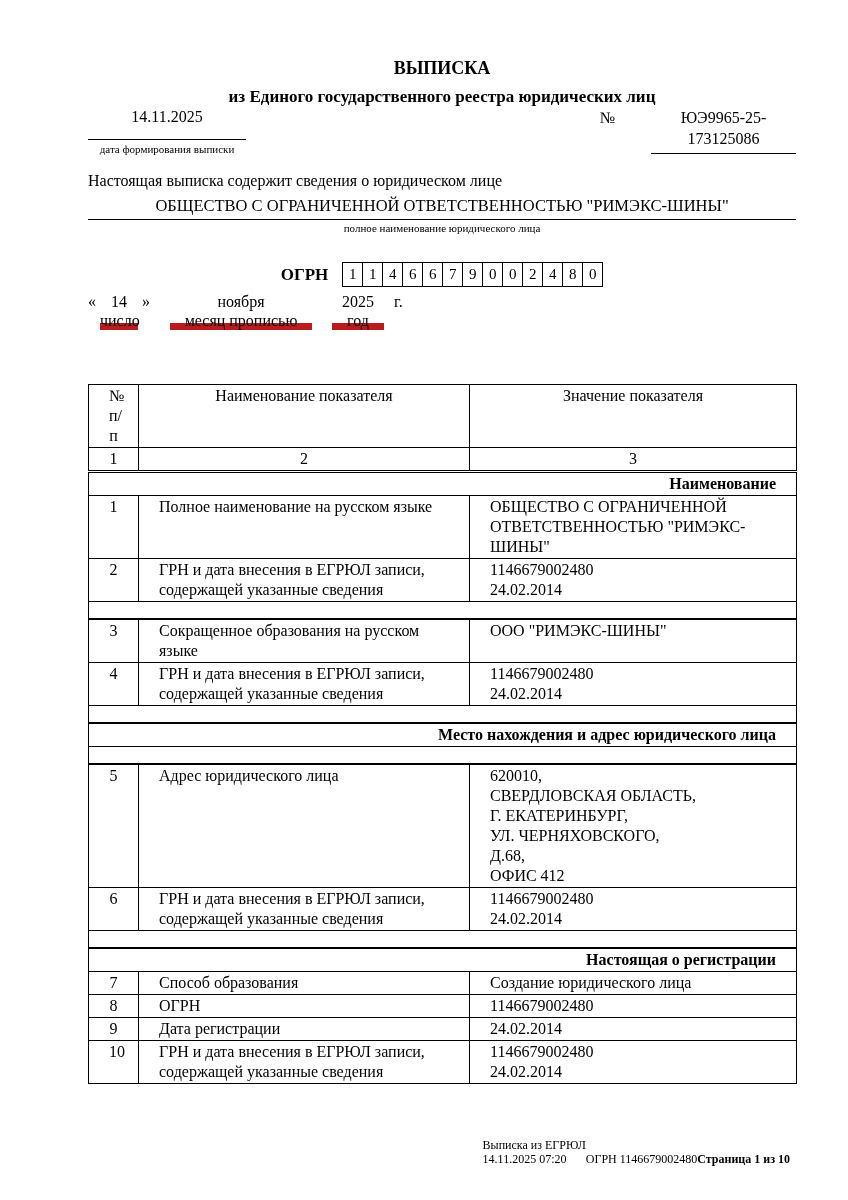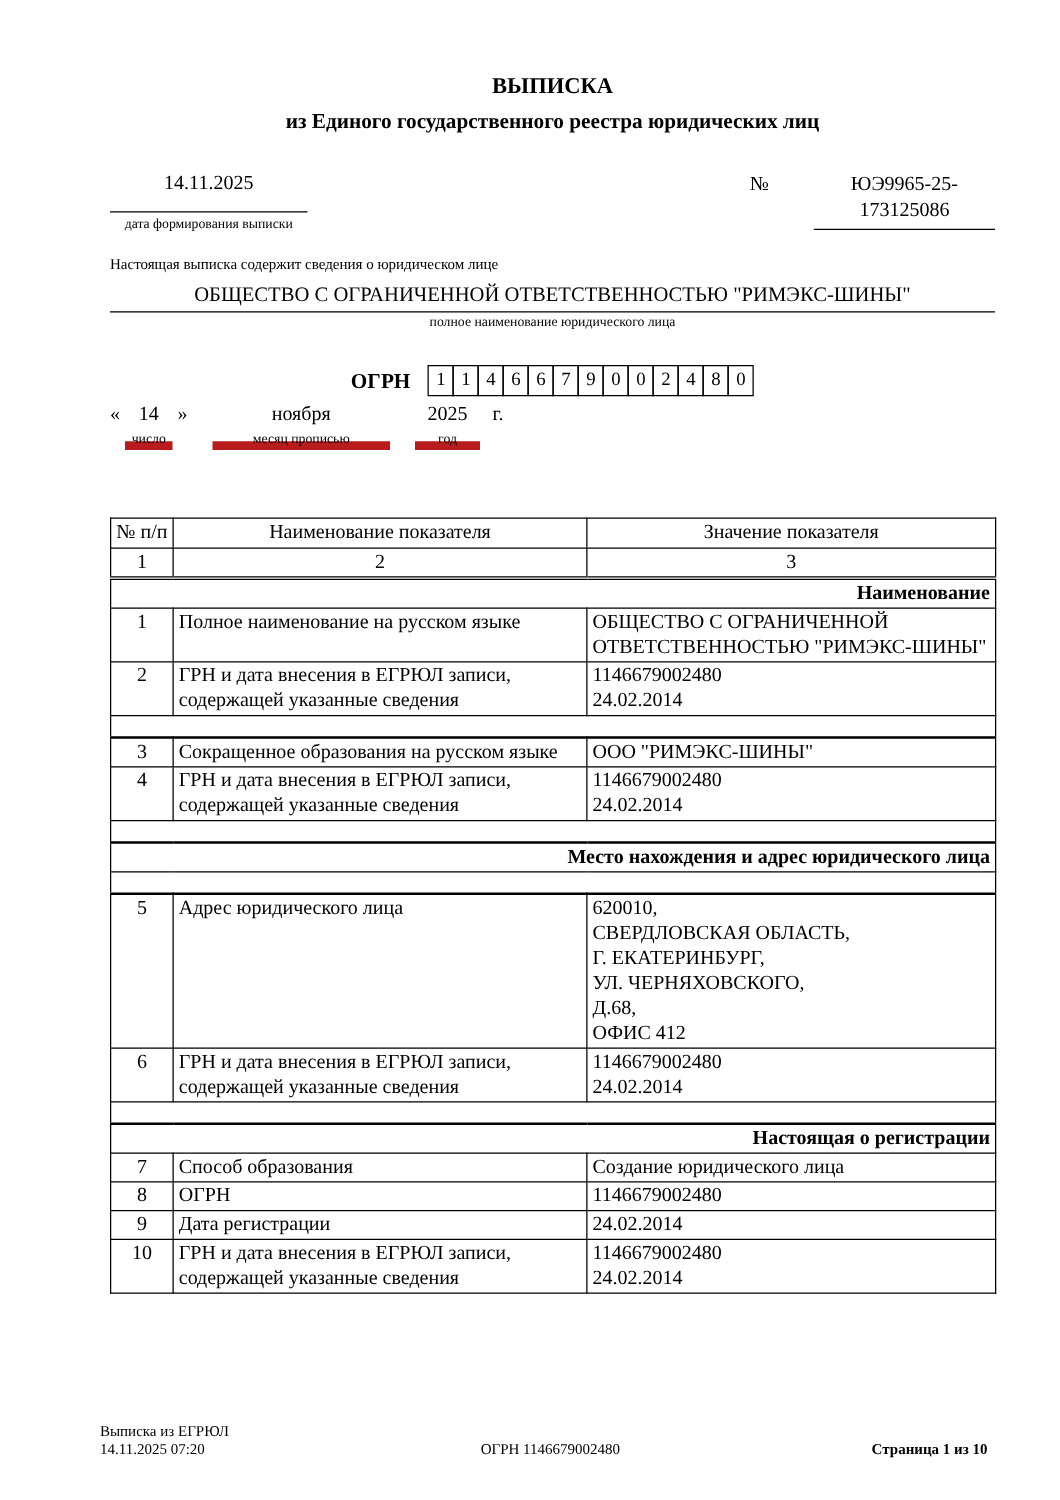--- a/index.html
+++ b/index.html
@@ -7,71 +7,71 @@
     width:848px;height:1200px;
     background:#ffffff;color:#000;
     font-family:"Liberation Serif","DejaVu Serif",serif;
     position:relative;overflow:hidden;
   }
   .content{position:absolute;left:88px;top:0;width:708px;}
 
   .doc-title{margin-top:58px;text-align:center;font-weight:bold;font-size:18px;line-height:20px;}
   .doc-subtitle{margin-top:9px;text-align:center;font-weight:bold;font-size:17px;line-height:20px;}
 
-  .hdr-row{margin-top:30px;display:flex;justify-content:space-between;align-items:flex-start;font-family:Liberation Serif, serif;}
+  .hdr-row{display:flex;justify-content:space-between;align-items:flex-start;font-family:Liberation Serif, serif;}
   .date-block{width:158px;text-align:center;}
   .date-value{font-size:16px;line-height:20px;padding-bottom:12px;border-bottom:1px solid #000;}
   .date-caption{font-size:11px;margin-top:3px;}
   .num-block{display:flex;align-items:flex-start;}
   .num-sign{font-size:16px;line-height:21px;margin-right:36px;}
   .num-lines{width:145px;text-align:center;border-bottom:1px solid #000;padding-bottom:4px;font-size:16px;line-height:21px;}
 
-  .lead{margin-top:16px;font-size:12px;line-height:20px;}
+  .lead{margin-top:16px;font-size:16px;line-height:20px;}
   .company{margin-top:5px;text-align:center;font-size:16.5px;line-height:20px;border-bottom:1px solid #000;padding-bottom:3px;}
   .company-caption{text-align:center;font-size:11px;margin-top:2px;}
 
   .ogrn-row{margin-top:28px;display:flex;justify-content:center;align-items:center;}
   .ogrn-label{font-weight:bold;font-size:17px;margin-right:14px;}
   .ogrn-boxes{display:flex;}
   .ogrn-cell{
     width:19px;height:23px;border:1px solid #000;margin-left:-1px;
     display:flex;align-items:center;justify-content:center;font-size:15px;
   }
   .ogrn-cell:first-child{margin-left:0;}
 
   .included{margin-top:14px;font-size:16px;line-height:20px;}
 
   .asof{margin-top:5px;display:flex;align-items:flex-start;font-size:16px;line-height:20px;padding-bottom:18px;}
   .seg{position:relative;text-align:center;border-bottom:7px solid #b91c1c;padding-bottom:11px;}
-  .seg .cap{position:absolute;top:23px;left:0;right:0;font-size:11px;line-height:12px;}
+  .seg .cap{position:absolute;top:23px;left:0;right:0;font-size:16px;line-height:12px;}
   .seg-day{width:38px;margin-left:4px;}
   .seg-month{width:142px;margin-left:20px;}
   .seg-year{width:52px;margin-left:20px;}
   .q-close{margin-left:4px;}
   .y-suffix{margin-left:10px;}
 
   table.indicators{
     margin-top:36px;border-collapse:collapse;width:708px;table-layout:fixed;
     font-size:16px;
   }
   table.indicators td{
     border:1px solid #000;vertical-align:top;
-    padding:1px 4px;line-height:20px;
+    padding:1px 20px;line-height:20px;
     overflow:hidden;
   }
   tr.header td{text-align:center;height:21px;}
   tr.subheader td{text-align:center;height:20px;border-bottom:3px double #000;}
   tr.section td{text-align:right;font-weight:bold;height:20px;}
   tr.spacer td{height:14px;border-bottom:2px solid #000;}
   td.num{text-align:center;}
   td.val{white-space:pre-line;}
 
   .footer{
     position:absolute;left:80px;right:58px;top:1138px;
-    display:flex;justify-content:space-between;align-items:flex-end;
+    display:flex;justify-content:flex-end;align-items:flex-end;
     font-size:12px;line-height:14px;
   }
   .footer .center{text-align:center;}
   .footer .right{text-align:right;font-weight:bold;}
 </style>
 </head>
 <body>
 
 <div class="content">
 

